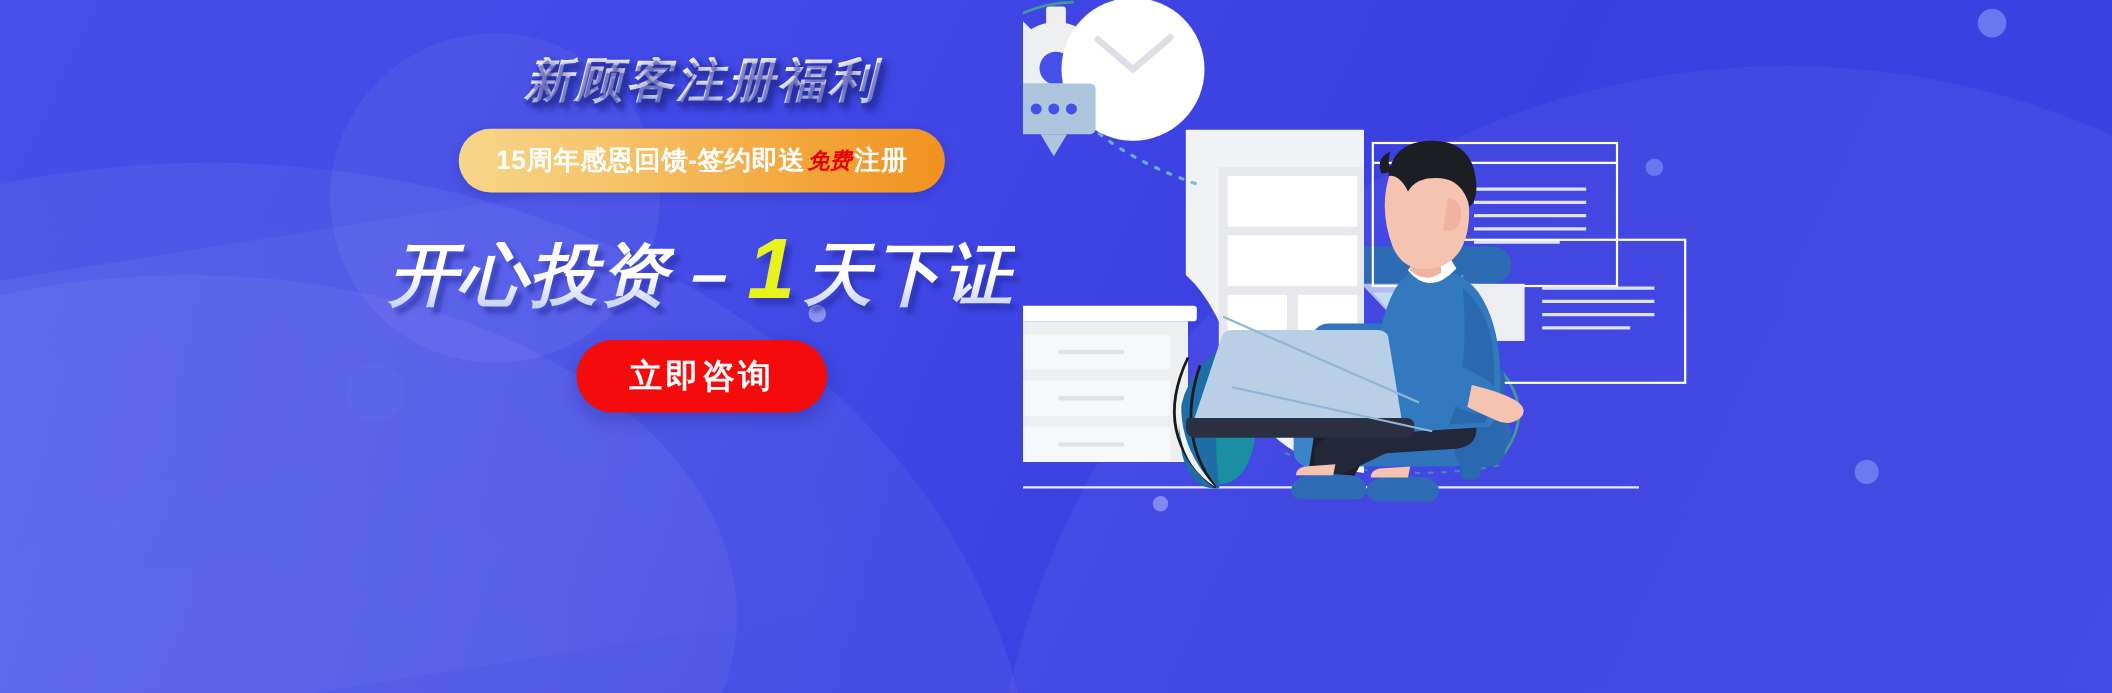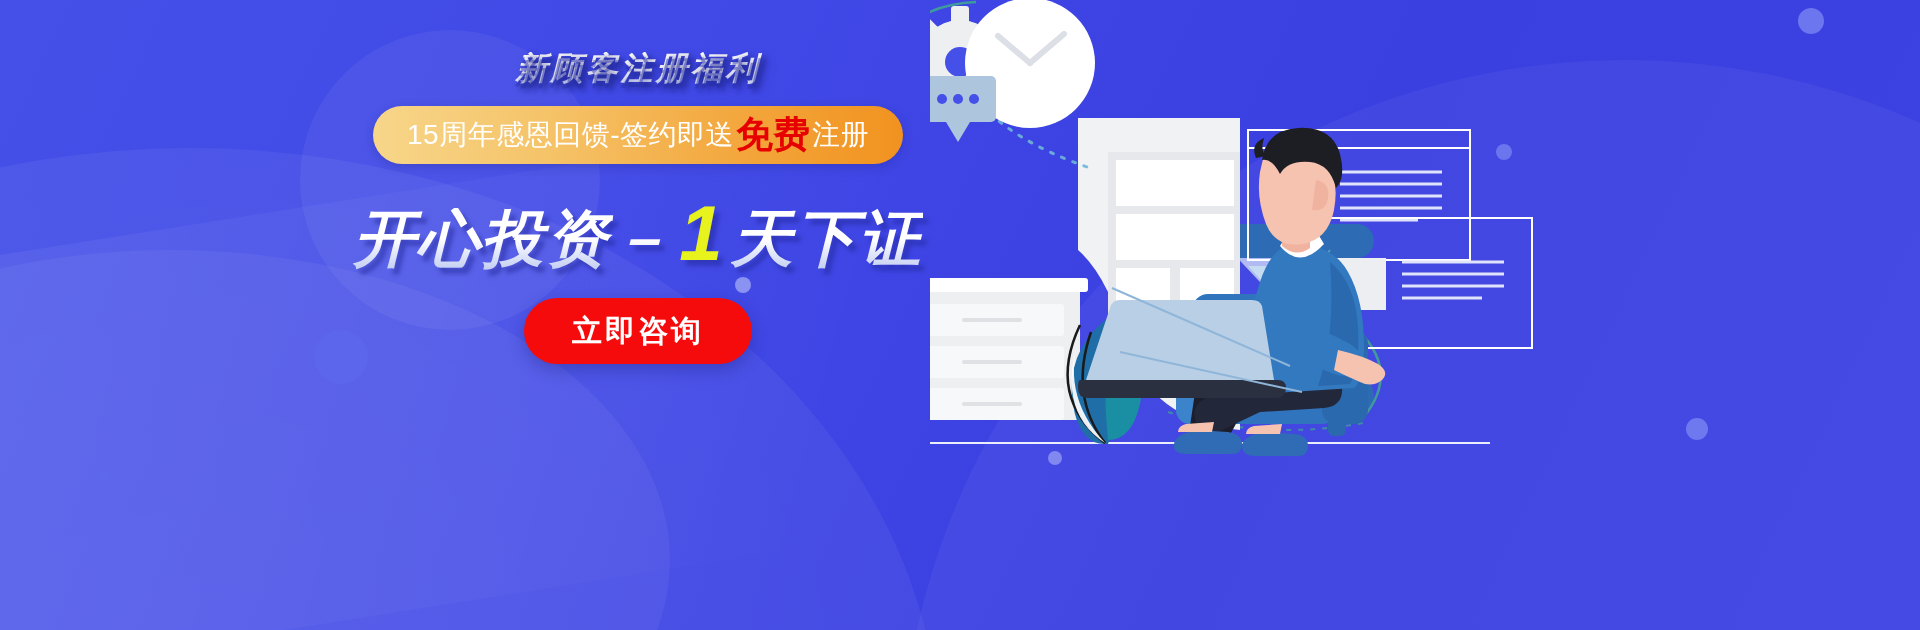--- a/index.html
+++ b/index.html
@@ -46,21 +46,21 @@
   .dot-c{width:22px;height:22px;left:1686px;top:418px;background:#6e78ef;}
   .dot-d{width:16px;height:16px;left:735px;top:277px;background:#8b93f2;}
   .dot-e{width:14px;height:14px;left:1048px;top:451px;background:#8189f0;}
   .dot-f{width:54px;height:54px;left:314px;top:330px;background:#5b66ec;}
   .dot-g{width:12px;height:12px;left:98px;top:470px;background:#5d68ec;}
 
   
   .copy{position:absolute;left:318px;top:52px;width:640px;text-align:center;}
 
   .eyebrow{
-    font-size:32px;font-weight:bold;line-height:1;
+    font-size:43px;font-weight:bold;line-height:1;
     color:#ffffff;
     font-style:italic;
     letter-spacing:3px;
     text-shadow:0 5px 0 rgba(40,48,170,.45), 3px 3px 6px rgba(25,30,120,.5);
     background:linear-gradient(180deg,#ffffff 55%,#d5ddf8 100%);
     -webkit-background-clip:text;background-clip:text;
     -webkit-text-fill-color:transparent;
     filter:drop-shadow(4px 5px 2px rgba(30,36,140,.55));
   }
 
@@ -76,22 +76,22 @@
   }
 
   .pill{
     margin:22px auto 0;
     display:inline-flex;align-items:center;justify-content:center;
     height:58px;padding:0 34px;border-radius:29px;
     background:linear-gradient(90deg,#f7d68a 0%,#f5c368 33%,#f3a63c 70%,#f1921f 100%);
     box-shadow:0 3px 10px rgba(25,30,120,.25);
     white-space:nowrap;
   }
-  .pill-txt{font-size:28px;color:#ffffff;font-weight:400;letter-spacing:.5px;}
-  .pill-em{font-size:37px;color:#e60000;font-weight:bold;padding:0 2px;}
+  .pill-txt{font-size:24px;color:#ffffff;font-weight:700;letter-spacing:.5px;}
+  .pill-em{font-size:20px;color:#e60000;font-weight:bold;padding:0 2px;font-style:italic;}
 
   .subline{
     margin-top:30px;
     font-size:62px;font-weight:bold;line-height:1;
     font-style:italic;letter-spacing:2px;
     display:flex;align-items:baseline;justify-content:center;
   }
   .sub-w{
     background:linear-gradient(180deg,#ffffff 50%,#c2cdf2 100%);
     -webkit-background-clip:text;background-clip:text;

